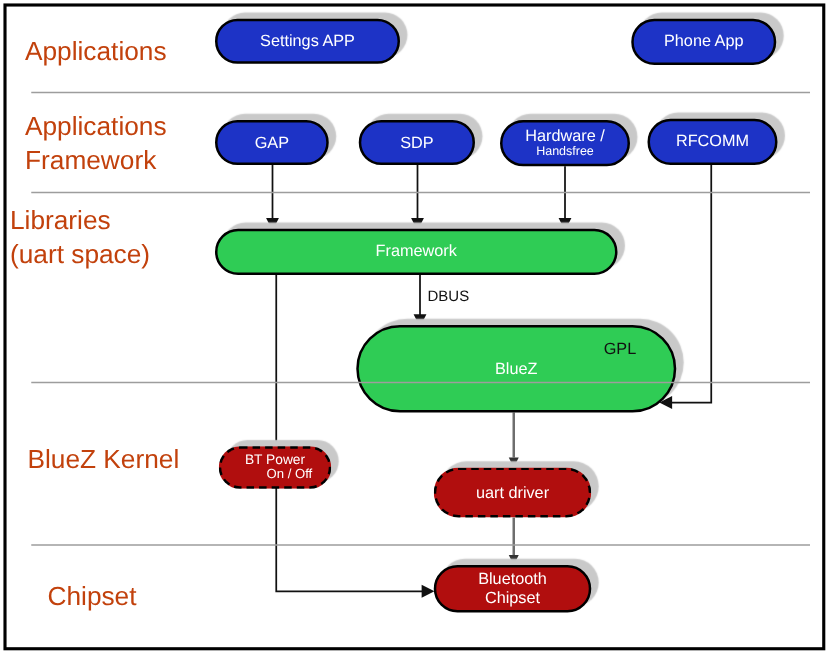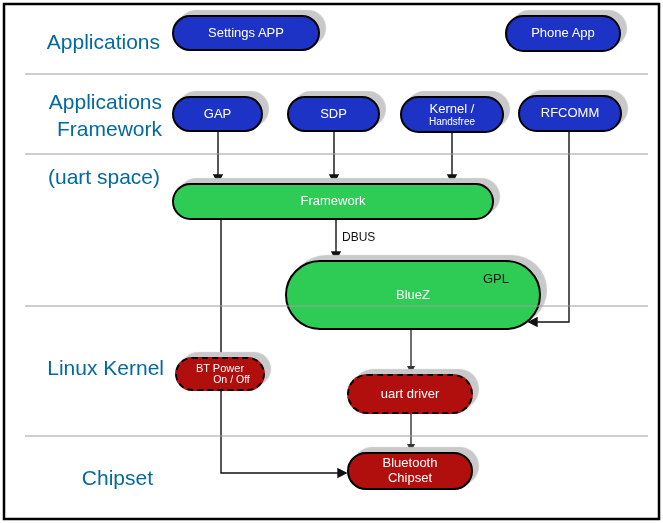--- a/index.html
+++ b/index.html
@@ -14,22 +14,22 @@
     border:2px solid #000;border-radius:999px;
     display:flex;flex-direction:column;align-items:center;justify-content:center;
     color:#fff;font-size:13px;line-height:1.12;text-align:center;
     box-shadow:6px -5px 1px #c9c9c9;
   }
   .pill.dashed{border-style:dashed;}
   .pill.blue{background:#1d33c6;}
   .pill.green{background:#2fcc55;}
   .pill.red{background:#b10e0e;}
   .layer-label{
-    position:absolute;z-index:2;color:#0369a1;font-size:21px;line-height:27px;
-    text-align:right;white-space:nowrap;
+    position:absolute;z-index:2;color:#c2410c;font-size:21px;line-height:27px;
+    text-align:left;white-space:nowrap;
   }
   .edge-label{position:absolute;z-index:2;color:#111;font-size:12px;}
   .gpl{position:absolute;top:10px;right:30px;color:#111;font-size:13px;}
   .sub-sm{font-size:10px;}
   .bt1{font-size:11px;}
   .bt2{font-size:10.5px;margin-left:23px;}
 </style>
 </head>
 <body>
 
@@ -57,40 +57,41 @@
       <polygon points="407,444 415,444 411,452" stroke="none"></polygon>
     </g>
   </svg>
 
   <div class="layer-label" style="left:20px;top:28px;width:140px;">Applications</div>
   <div class="layer-label" style="left:20px;top:88px;width:142px;">
     <div>Applications</div>
     <div>Framework</div>
   </div>
   <div class="layer-label" style="left:8px;top:163px;width:152px;">
+    <div>Libraries</div>
     <div>(uart space)</div>
   </div>
-  <div class="layer-label" style="left:22px;top:354px;width:142px;">Linux Kernel</div>
+  <div class="layer-label" style="left:22px;top:354px;width:142px;">BlueZ Kernel</div>
   <div class="layer-label" style="left:38px;top:464px;width:115px;">Chipset</div>
 
   <div class="pill blue" style="left:172px;top:15px;width:148px;height:36px;">
     <span>Settings APP</span>
   </div>
   <div class="pill blue" style="left:505px;top:15px;width:116px;height:37px;text-align:center;">
     <span>Phone App</span>
   </div>
 
   <div class="pill blue" style="left:287px;top:96px;width:93px;height:36px;">
     <span>SDP</span>
   </div>
   <div class="pill blue" style="left:172px;top:96px;width:91px;height:36px;">
     <span>GAP</span>
   </div>
   <div class="pill blue" style="left:400px;top:96px;width:104px;height:37px;">
-    <span>Kernel /</span>
+    <span>Hardware /</span>
     <span class="sub-sm">Handsfree</span>
   </div>
   <div class="pill blue" style="left:518px;top:95px;width:104px;height:37px;">
     <span>RFCOMM</span>
   </div>
 
   <div class="pill green" style="left:172px;top:183px;width:322px;height:37px;">
     <span>Framework</span>
   </div>
   <div class="pill green" style="left:285px;top:260px;width:256px;height:70px;">

